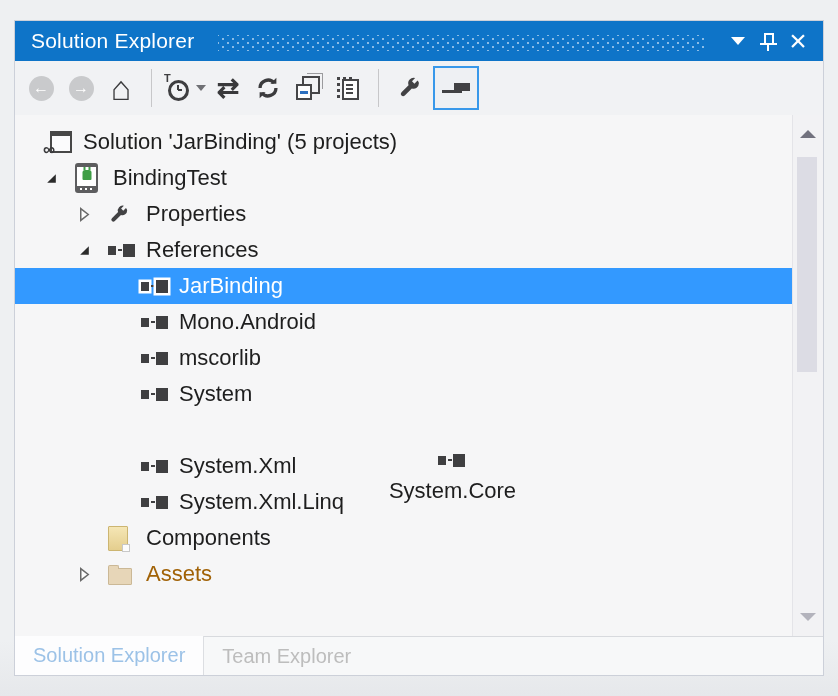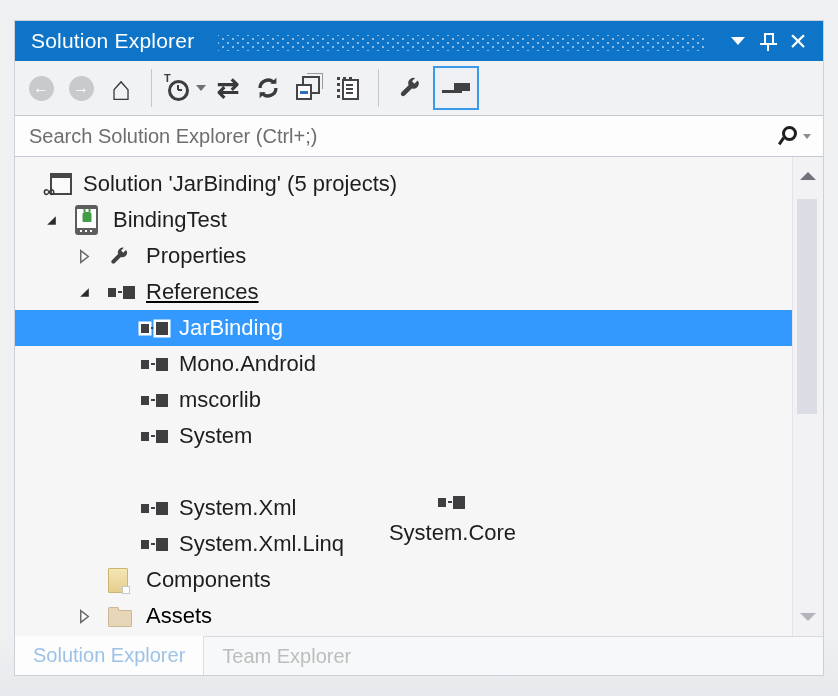--- a/index.html
+++ b/index.html
@@ -98,21 +98,21 @@
 
   
   .treewrap{flex:1;display:flex;overflow:hidden;background:#f6f6f7;}
   .tree{flex:1;padding-top:9px;overflow:hidden;}
   .row{height:36px;display:flex;align-items:center;white-space:nowrap;box-sizing:border-box;}
   .row .arrow-slot{flex:0 0 30px;display:flex;align-items:center;justify-content:flex-start;}
   .row .icon-slot{flex:0 0 36px;display:flex;align-items:center;justify-content:flex-start;}
   .row .lbl{font-size:22px;color:#1e1e1e;padding-left:2px;}
   .row.sel{background:#3399ff;}
   .row.sel .lbl{color:#fff;}
-  .row.muted .lbl{color:#000000;}
+  .row.muted .lbl{color:#a16207;}
 
   
   .ic-solution{position:relative;width:27px;height:22px;}
   .ic-solution .frame{position:absolute;left:5px;top:0;width:18px;height:15px;border:2px solid #474747;border-top-width:5px;background:#fbfbfc;}
   .ic-solution .inf{position:absolute;left:-2px;bottom:-5px;font-size:17px;font-weight:bold;color:#3a3a3c;line-height:1;}
   .ic-android{position:relative;width:19px;height:26px;border:2px solid #5d5d5f;border-radius:3px;background:#fff;}
   .ic-android:before{content:"";position:absolute;left:0;top:0;right:0;height:2px;background:#5d5d5f;}
   .ic-android .foot{position:absolute;left:0;right:0;bottom:0;height:5px;background:#5d5d5f;}
   .ic-android .foot i{position:absolute;bottom:1.5px;left:2.5px;width:2px;height:2px;background:#fff;box-shadow:5px 0 #fff,10px 0 #fff;}
   .ic-android .bot{position:absolute;left:50%;top:5px;transform:translateX(-50%);width:9px;height:10px;background:#3f9e46;border-radius:2.5px 2.5px 1px 1px;}
@@ -214,27 +214,20 @@
         </svg>
       </div>
       <div class="preview-btn">
         <span class="ic-preview">
           <span class="line"></span>
             <span class="block"></span>
         </span>
       </div>
     </div>
 
-    <div class="searchbar">
-      <input type="text" value="" placeholder="Search Solution Explorer (Ctrl+;)" style="">
-      <div class="search-btn">
-        <span class="mag"></span>
-        <span class="mini-caret"></span>
-      </div>
-    </div>
 
     <div class="treewrap">
       <div class="tree" id="tree">
           <div class="row" style="padding-left: 30px;">
             <span class="icon-slot">
               <span class="ic-solution">
                 <span class="frame"></span>
                 <span class="inf">∞</span>
               </span>
             </span>
@@ -262,21 +255,21 @@
                 <path d="M2.5 1.5 L9.5 7 L2.5 12.5 Z" fill="#fdfdfd" stroke="#6a6a6a" stroke-width="1.4"></path>
               </svg>
             </span>
             <span class="icon-slot">
               <svg width="21" height="21" viewBox="0 0 16 16">
                 <path d="M14.6 4.9a3.6 3.6 0 0 1-4.7 3.4L5.2 13a1.55 1.55 0 1 1-2.2-2.2l4.7-4.7A3.6 3.6 0 0 1 12.1 1.4L10 3.5l1.6 1.6 2.1-2.1c.5.6.9 1.2.9 1.9z" fill="#424244"></path>
               </svg>
             </span>
             <span class="lbl">Properties</span>
           </div>
-          <div class="row" style="padding-left: 63px; text-decoration: underline;">
+          <div class="row" style="padding-left: 63px;">
             <span class="arrow-slot">
               <svg width="13" height="13" viewBox="0 0 12 12">
                 <path d="M10 2 L10 10 L2 10 Z" fill="#2b2b2b"></path>
               </svg>
             </span>
             <span class="icon-slot">
               <span class="ic-ref">
                 <span class="sq-s"></span>
                 <span class="dash"></span>
                 <span class="sq-b"></span>

